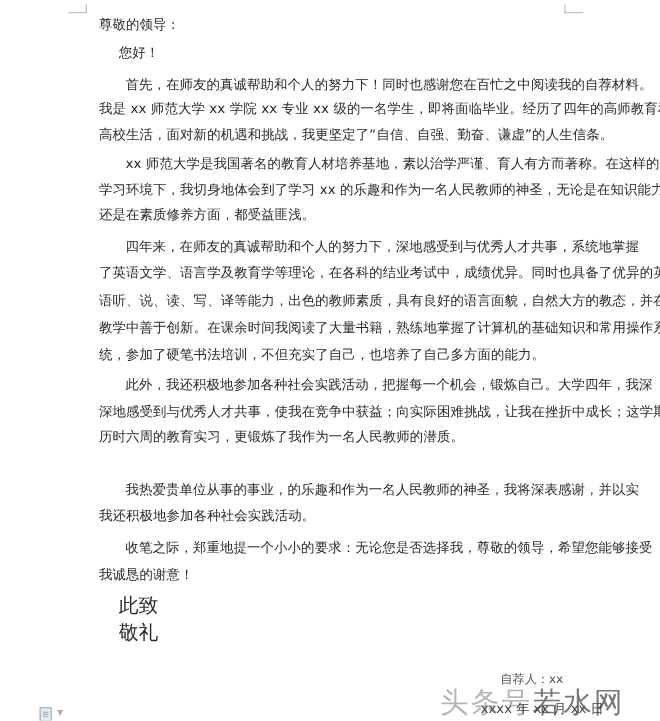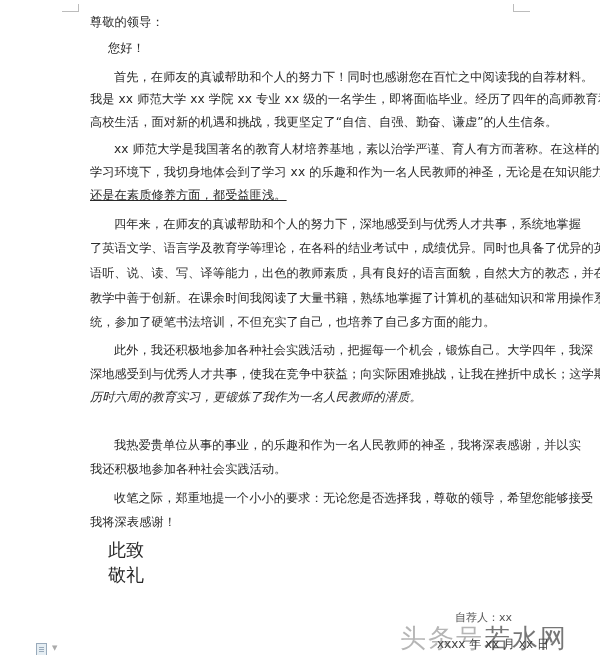--- a/index.html
+++ b/index.html
@@ -35,33 +35,33 @@
 
   <div class="body-text">
     <div class="line" style="top:10px; left:0;">尊敬的领导：</div>
     <div class="line" style="top:36px; left:18px;">您好！</div>
 
     <div class="line indent" style="top:65px;">首先，在师友的真诚帮助和个人的努力下！同时也感谢您在百忙之中阅读我的自荐材料。</div>
     <div class="line" style="top:87px;">我是 xx 师范大学 xx 学院 xx 专业 xx 级的一名学生，即将面临毕业。经历了四年的高师教育和</div>
     <div class="line" style="top:110px;">高校生活，面对新的机遇和挑战，我更坚定了“自信、自强、勤奋、谦虚”的人生信条。</div>
     <div class="line indent" style="top:137px;">xx 师范大学是我国著名的教育人材培养基地，素以治学严谨、育人有方而著称。在这样的</div>
     <div class="line" style="top:160px;">学习环境下，我切身地体会到了学习 xx 的乐趣和作为一名人民教师的神圣，无论是在知识能力，</div>
-    <div class="line" style="top:183px;text-decoration:underline;">还是在素质修养方面，都受益匪浅。</div>
+    <div class="line" style="top:183px;">还是在素质修养方面，都受益匪浅。</div>
     <div class="line indent" style="top:212px;">四年来，在师友的真诚帮助和个人的努力下，深地感受到与优秀人才共事，系统地掌握</div>
     <div class="line" style="top:236px;">了英语文学、语言学及教育学等理论，在各科的结业考试中，成绩优异。同时也具备了优异的英</div>
     <div class="line" style="top:261px;">语听、说、读、写、译等能力，出色的教师素质，具有良好的语言面貌，自然大方的教态，并在</div>
     <div class="line" style="top:286px;">教学中善于创新。在课余时间我阅读了大量书籍，熟练地掌握了计算机的基础知识和常用操作系</div>
     <div class="line" style="top:310px;">统，参加了硬笔书法培训，不但充实了自己，也培养了自己多方面的能力。</div>
     <div class="line indent" style="top:338px;">此外，我还积极地参加各种社会实践活动，把握每一个机会，锻炼自己。大学四年，我深</div>
     <div class="line" style="top:362px;">深地感受到与优秀人才共事，使我在竞争中获益；向实际困难挑战，让我在挫折中成长；这学期</div>
-    <div class="line" style="top:385px;font-style:italic;">历时六周的教育实习，更锻炼了我作为一名人民教师的潜质。</div>
+    <div class="line" style="top:385px;">历时六周的教育实习，更锻炼了我作为一名人民教师的潜质。</div>
     <div class="line indent" style="top:433px;">我热爱贵单位从事的事业，的乐趣和作为一名人民教师的神圣，我将深表感谢，并以实</div>
     <div class="line" style="top:457px;">我还积极地参加各种社会实践活动。</div>
     <div class="line indent" style="top:486px;">收笔之际，郑重地提一个小小的要求：无论您是否选择我，尊敬的领导，希望您能够接受</div>
-    <div class="line" style="top:510px;">我将深表感谢！</div>
+    <div class="line" style="top:510px;">我诚恳的谢意！</div>
   </div>
 
   <div class="closing" style="top:534px;">此致</div>
   <div class="closing" style="top:559px;">敬礼</div>
 
   <div class="sign">自荐人：xx</div>
   <div class="date">xxxx 年 xx 月 xx 日</div>
 
   <div class="watermark">
     <span>头条号</span><span class="brand">若水网</span>

